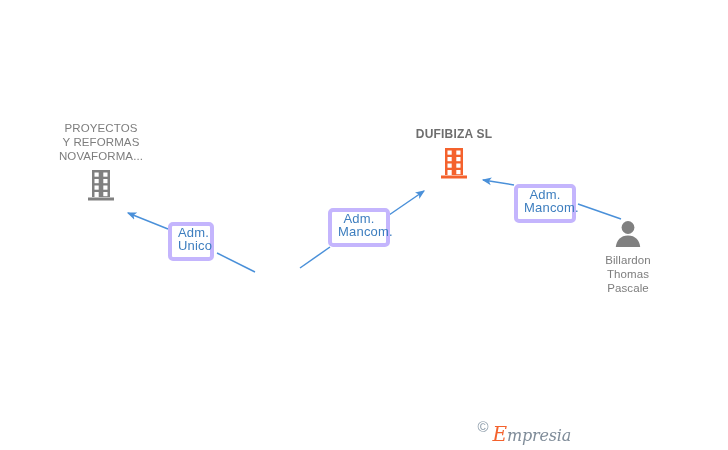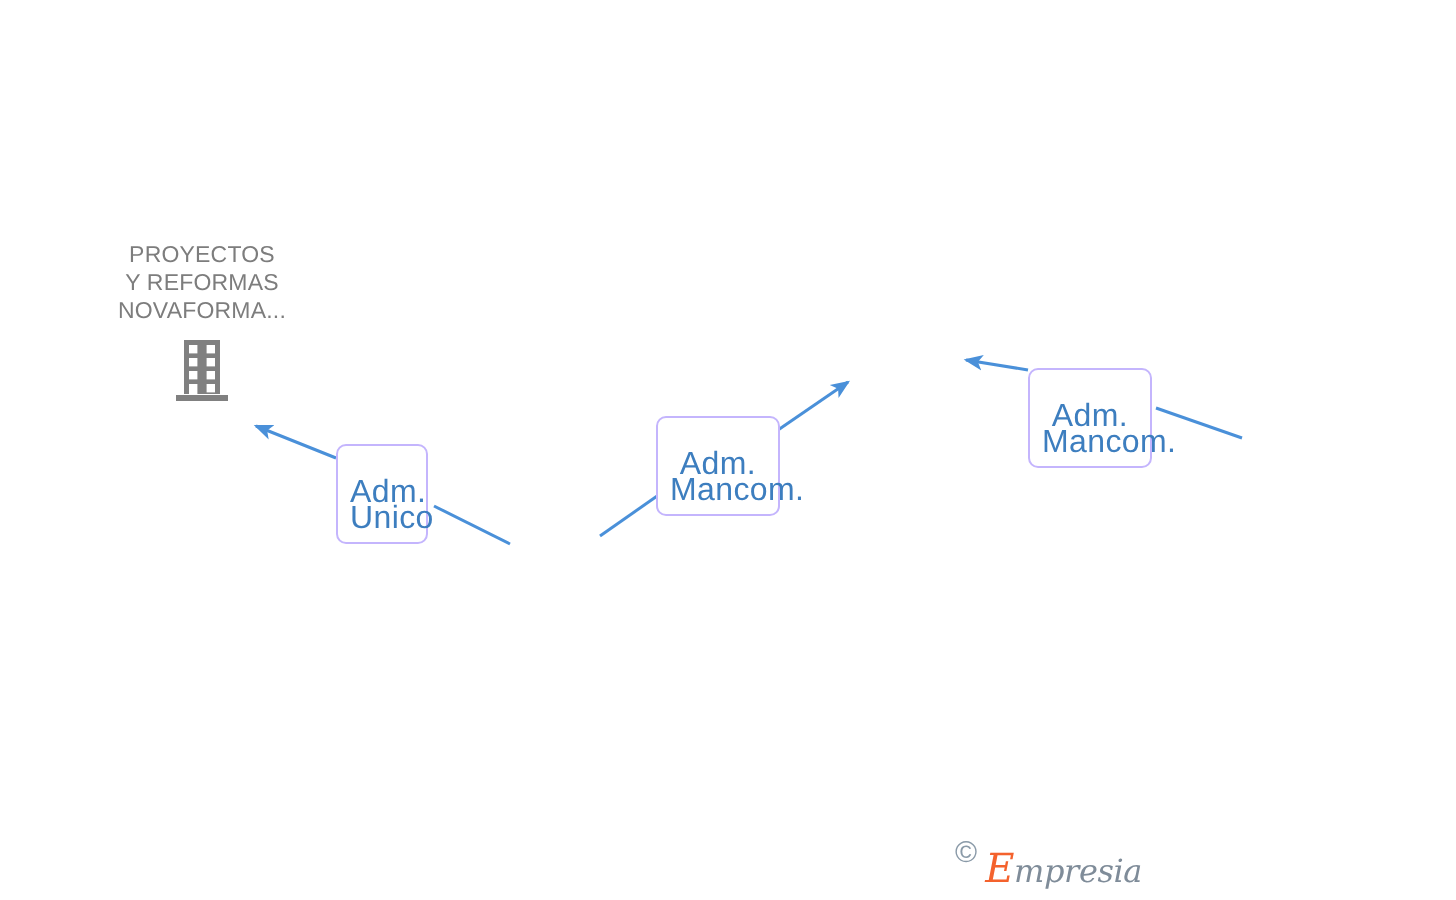--- a/index.html
+++ b/index.html
@@ -54,28 +54,28 @@
 
   
   .node.company .node-icon { margin-top: 5px; }
   
   .node.person .node-label { margin-top: 4px; }
 
   
   .rel-box {
     position: absolute;
     box-sizing: border-box;
-    border: 1px solid #c4b5fd;
+    border: 4px solid #c4b5fd;
     border-radius: 5px;
     background: #ffffff;
     color: #3d7ebf;
-    font-size: 16px;
+    font-size: 13px;
     line-height: 13px;
     text-align: center;
-    padding: 17px 6px 5px 6px;
+    padding: 0 6px 5px 6px;
     white-space: pre-line;
     letter-spacing: 0.2px;
   }
 
   
   #watermark {
     position: absolute;
     right: 9px;
     bottom: 6px;
     display: flex;
@@ -141,22 +141,46 @@
       <rect x="9.5" y="11" width="4.2" height="4.2" fill="#ffffff"></rect>
       <rect x="18.3" y="11" width="4.2" height="4.2" fill="#ffffff"></rect>
       <rect x="9.5" y="17.5" width="4.2" height="4.2" fill="#ffffff"></rect>
       <rect x="18.3" y="17.5" width="4.2" height="4.2" fill="#ffffff"></rect>
       <rect x="9.5" y="24" width="4.2" height="5" fill="#ffffff"></rect>
       <rect x="18.3" y="24" width="4.2" height="4.2" fill="#ffffff"></rect>
       <rect x="3" y="29.5" width="26" height="3" fill="#808080"></rect>
     </svg>
   </div>
 
+  <div class="node company" style="left:394px; top:127px;">
+    <div class="node-label company-main">DUFIBIZA SL</div>
+    <svg class="node-icon" width="32" height="34" viewBox="0 0 32 34">
+      <rect x="7" y="2" width="18" height="27" fill="#f4622d"></rect>
+      <rect x="9.5" y="4.5" width="4.2" height="4.2" fill="#ffffff"></rect>
+      <rect x="18.3" y="4.5" width="4.2" height="4.2" fill="#ffffff"></rect>
+      <rect x="9.5" y="11" width="4.2" height="4.2" fill="#ffffff"></rect>
+      <rect x="18.3" y="11" width="4.2" height="4.2" fill="#ffffff"></rect>
+      <rect x="9.5" y="17.5" width="4.2" height="4.2" fill="#ffffff"></rect>
+      <rect x="18.3" y="17.5" width="4.2" height="4.2" fill="#ffffff"></rect>
+      <rect x="9.5" y="24" width="4.2" height="5" fill="#ffffff"></rect>
+      <rect x="18.3" y="24" width="4.2" height="4.2" fill="#ffffff"></rect>
+      <rect x="3" y="29.5" width="26" height="3" fill="#f4622d"></rect>
+    </svg>
+  </div>
 
 
+  <div class="node person" style="left:568px; top:219px;">
+    <svg class="node-icon" width="30" height="30" viewBox="0 0 30 30">
+      <circle cx="15" cy="8.5" r="6.4" fill="#808080"></circle>
+      <path d="M15 16.4 C7.6 16.4 3.4 21.2 2.8 28 L27.2 28 C26.6 21.2 22.4 16.4 15 16.4 Z" fill="#808080"></path>
+    </svg>
+    <div class="node-label">Billardon
+Thomas
+Pascale</div>
+  </div>
 
   <div class="rel-box" style="left:168px; top:222px; width:46px;">Adm.
 Unico</div>
 
   <div class="rel-box" style="left:328px; top:208px; width:62px;">Adm.
 Mancom.</div>
 
   <div class="rel-box" style="left:514px; top:184px; width:62px;">Adm.
 Mancom.</div>
 

